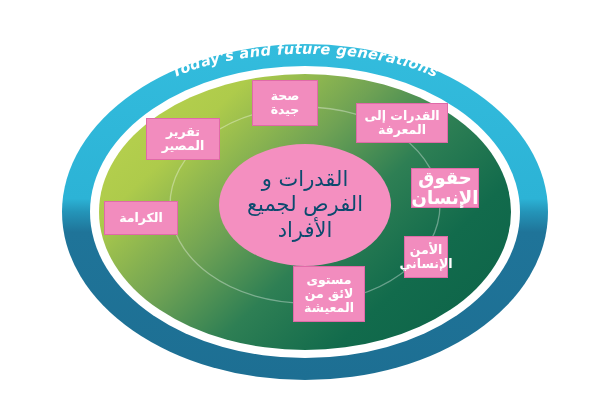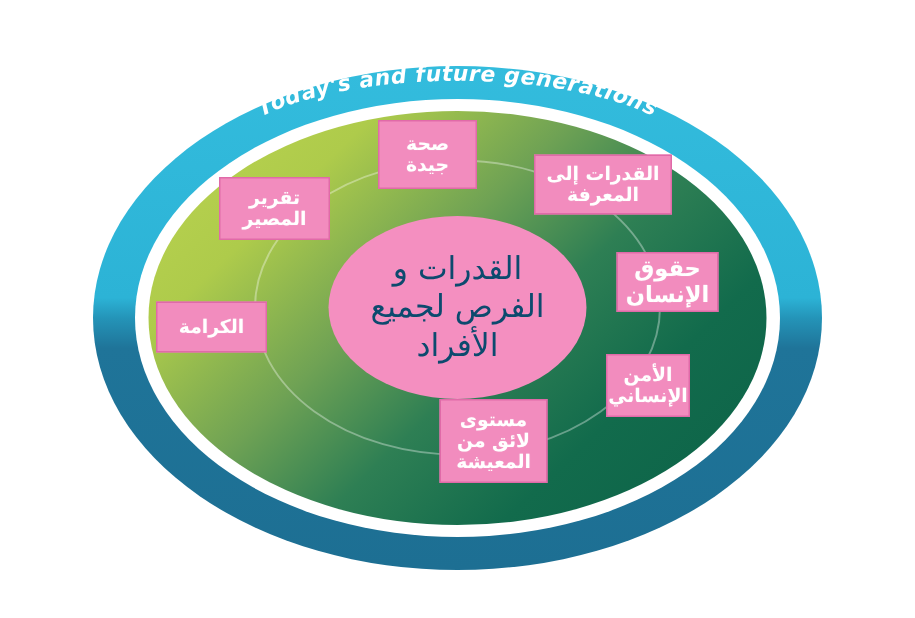--- a/index.html
+++ b/index.html
@@ -32,22 +32,22 @@
     line-height:1.12;
     font-weight:bold;
     box-sizing:border-box;
     letter-spacing:0px;
     text-shadow:0 0 1px rgba(255,255,255,.25);
   }
   .label-box span{display:block;white-space:nowrap;}
 
   #lbl-health       {left:252px;top:80px;width:66px;height:46px;font-size:12.5px;}
   #lbl-knowledge    {left:356px;top:103px;width:92px;height:40px;font-size:12.5px;}
-  #lbl-rights       {left:411px;top:168px;width:68px;height:40px;font-size:15px;}
-  #lbl-security     {left:404px;top:236px;width:56px;height:42px;font-size:12.5px;}
+  #lbl-rights       {left:411px;top:168px;width:68px;height:40px;font-size:18px;}
+  #lbl-security     {left:404px;top:236px;width:44px;height:42px;font-size:12.5px;}
   #lbl-living       {left:293px;top:266px;width:72px;height:56px;font-size:12.5px;}
   #lbl-nondiscrim   {left:172px;top:270px;width:90px;height:38px;font-size:12.5px;}
   #lbl-dignity      {left:104px;top:201px;width:74px;height:34px;font-size:12.5px;}
   #lbl-selfdeterm   {left:146px;top:118px;width:74px;height:42px;font-size:12.5px;}
 
   
   #center-text{
     position:absolute;
     left:221px;top:155px;width:168px;height:100px;
     display:flex;flex-direction:column;

